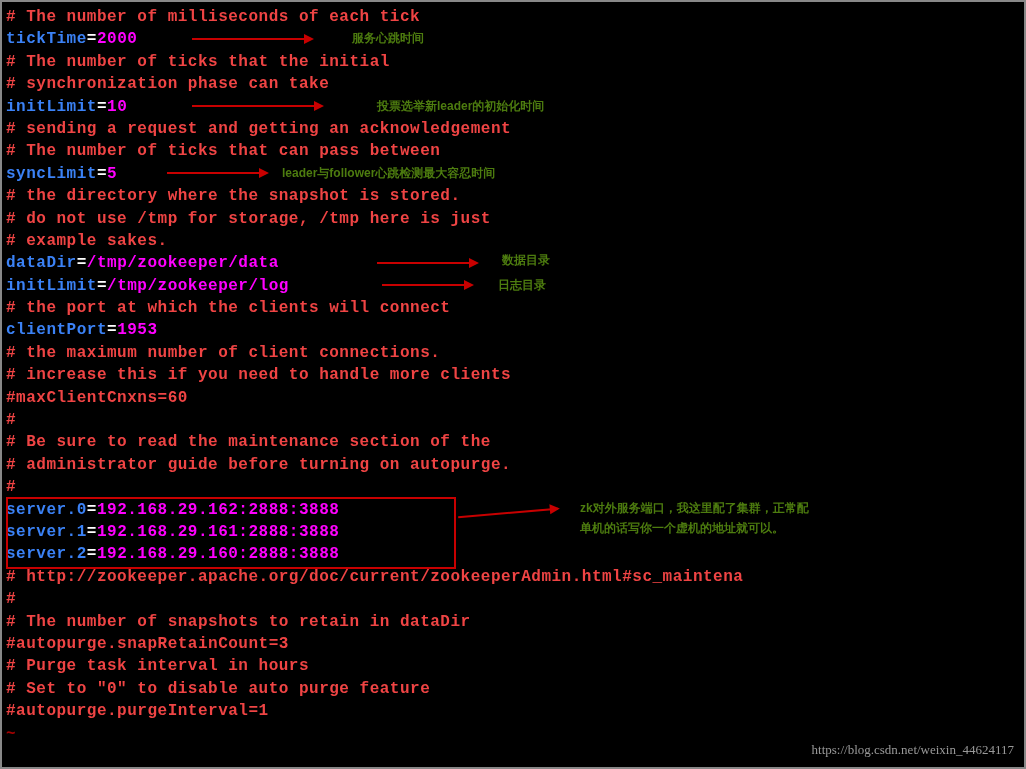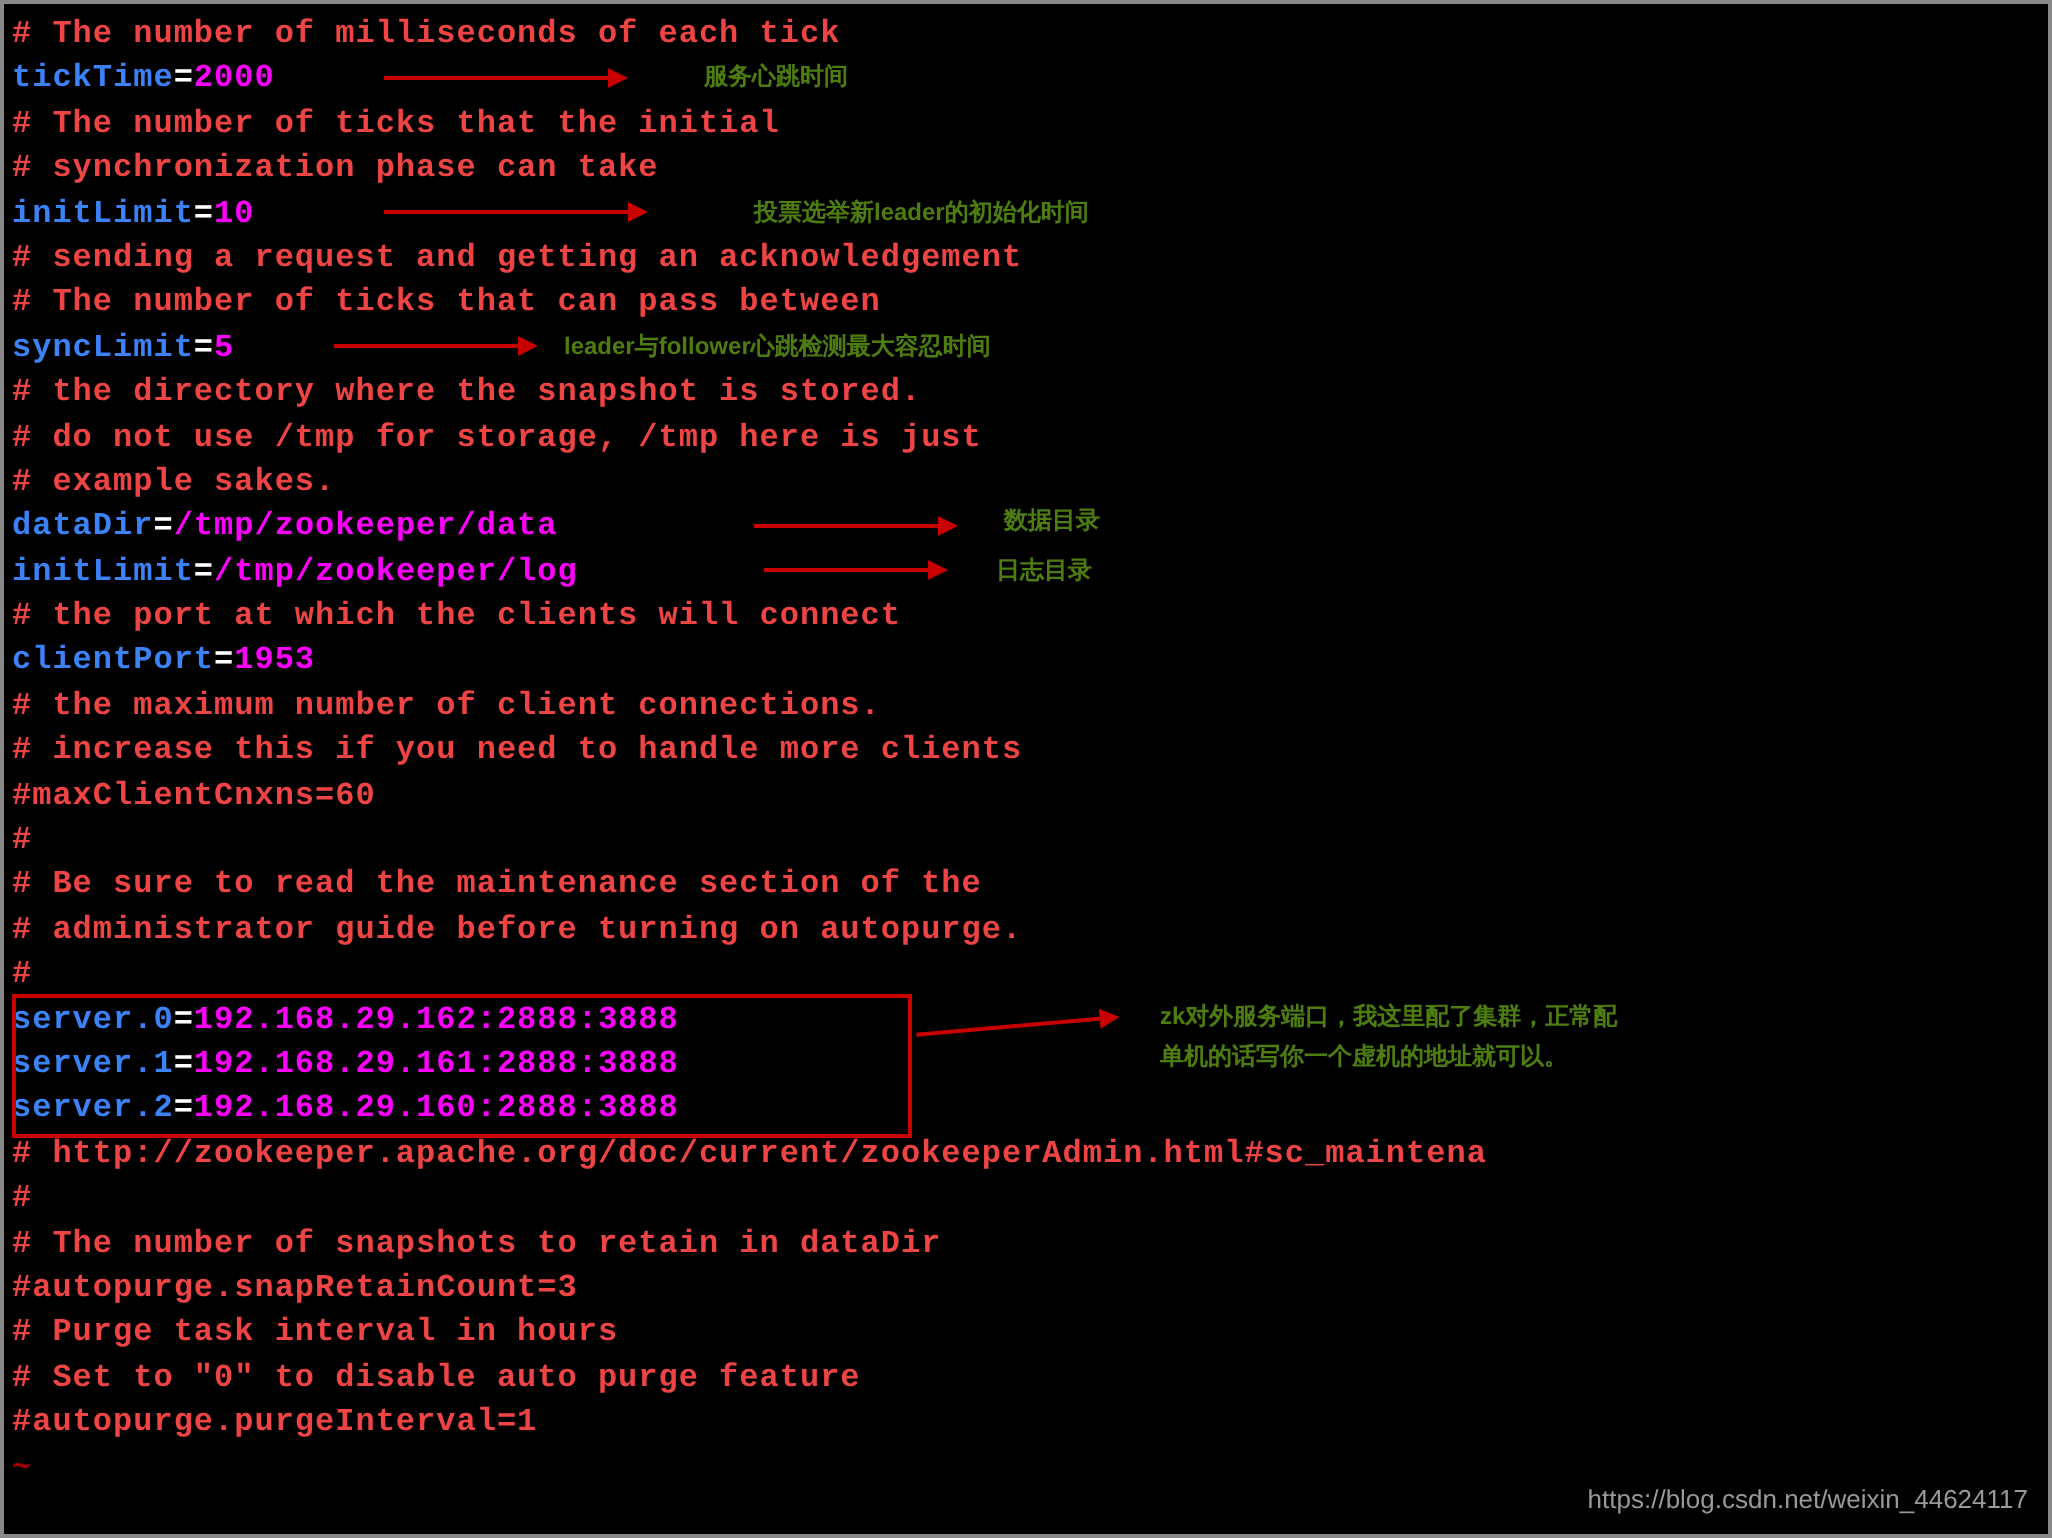--- a/index.html
+++ b/index.html
@@ -47,21 +47,21 @@
     .redbox {
       position: absolute;
       border: 2px solid #c80000;
       background: transparent;
     }
     .watermark {
       position: absolute;
       bottom: 8px;
       right: 10px;
       color: #999;
-      font-family: Liberation Sans, sans-serif;
+      font-family: Liberation Serif, serif;
       font-size: 13px;
       font-weight: normal;
     }
   </style>
 </head>
 <body>
 
 <div>
 <div class="line"><span class="cyan"># The number of milliseconds of each tick</span></div>
 <div class="line"><span class="green">tickTime</span><span class="white">=</span><span class="magenta">2000</span></div>

